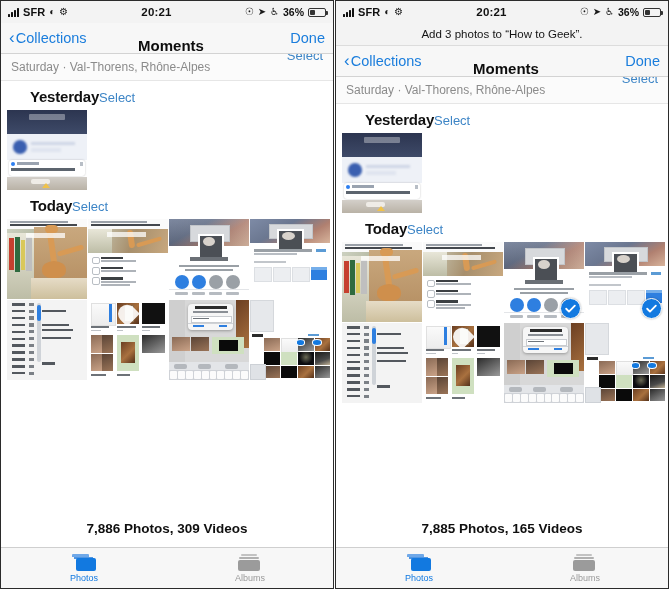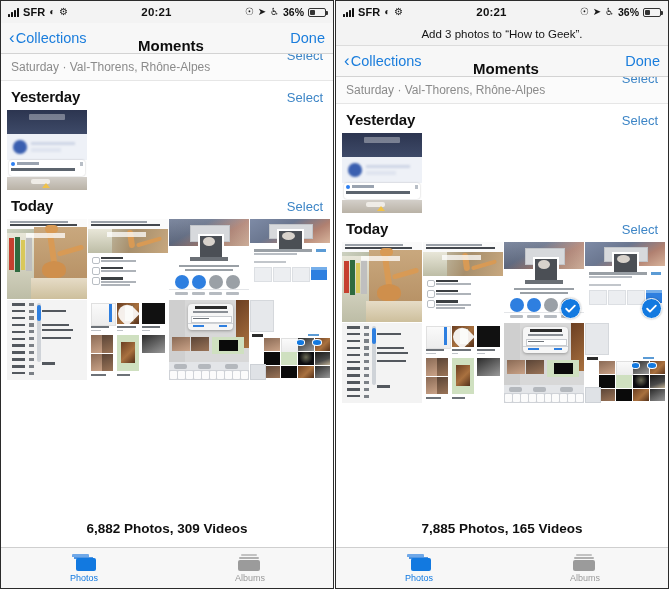--- a/index.html
+++ b/index.html
@@ -76,22 +76,23 @@
   .clip-row .meta{
     position:absolute;left:10px;top:6px;
     font-size:12px;color:#8b8b8b;white-space:nowrap;
   }
   .clip-row .sel{
     position:absolute;right:10px;top:-6px;
     font-size:13px;color:#3d85c6;
   }
 
   .sec-head{
-    display:flex;align-items:baseline;justify-content:space-between;
+    display:flex;align-items:baseline;justify-content:flex-start;
     padding:7px 10px 5px 10px;
+    margin-left:19px;
   }
   .sec-title{font-size:15px;font-weight:bold;color:#101010;letter-spacing:-.2px;}
   .sec-select{font-size:13px;color:#3d85c6;cursor:pointer;}
 
   .grid{display:flex;flex-wrap:wrap;gap:1px;padding:0 0 0 6px;box-sizing:border-box;}
   .thumb{
     width:80px;height:80px;position:relative;overflow:hidden;background:#e9e9e9;
     cursor:pointer;
   }
 
@@ -549,21 +550,21 @@
               <div class="m-g c-bw" style="left:81%;top:82%;width:20%;height:16%"></div>
               <div class="m-chk" style="left:57%;top:49%"></div>
               <div class="m-chk" style="left:78%;top:49%"></div>
           <div class="m-strip"></div>
             </div>
           </div>
         </div>
 
     </div>
 
-    <div class="count">6,882 Photos, 309 Videos</div>
+    <div class="count">7,886 Photos, 309 Videos</div>
 
     <div class="tabbar">
       <div class="tab active">
         <span class="ic-photos">
             <i class="b1"></i>
             <i class="b2"></i>
             <i class="b3"></i>
           </span>
         <span class="lbl">Photos</span>
       </div>

